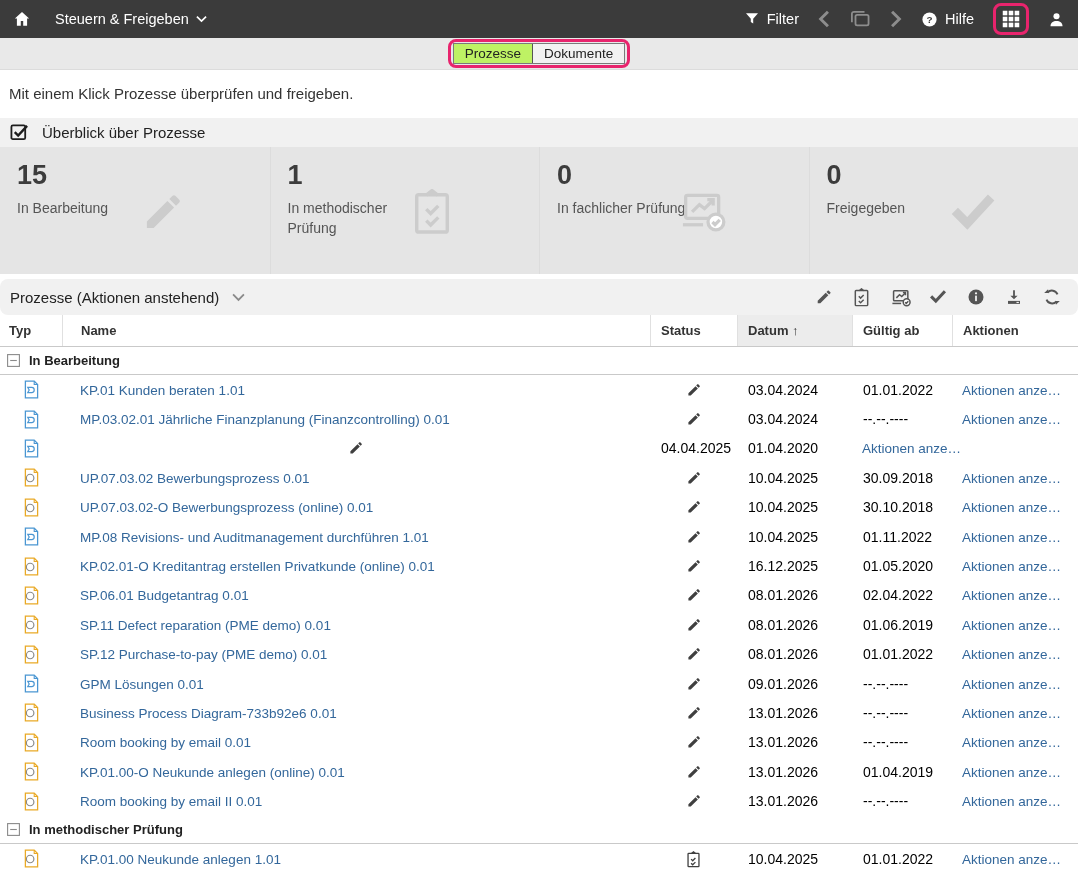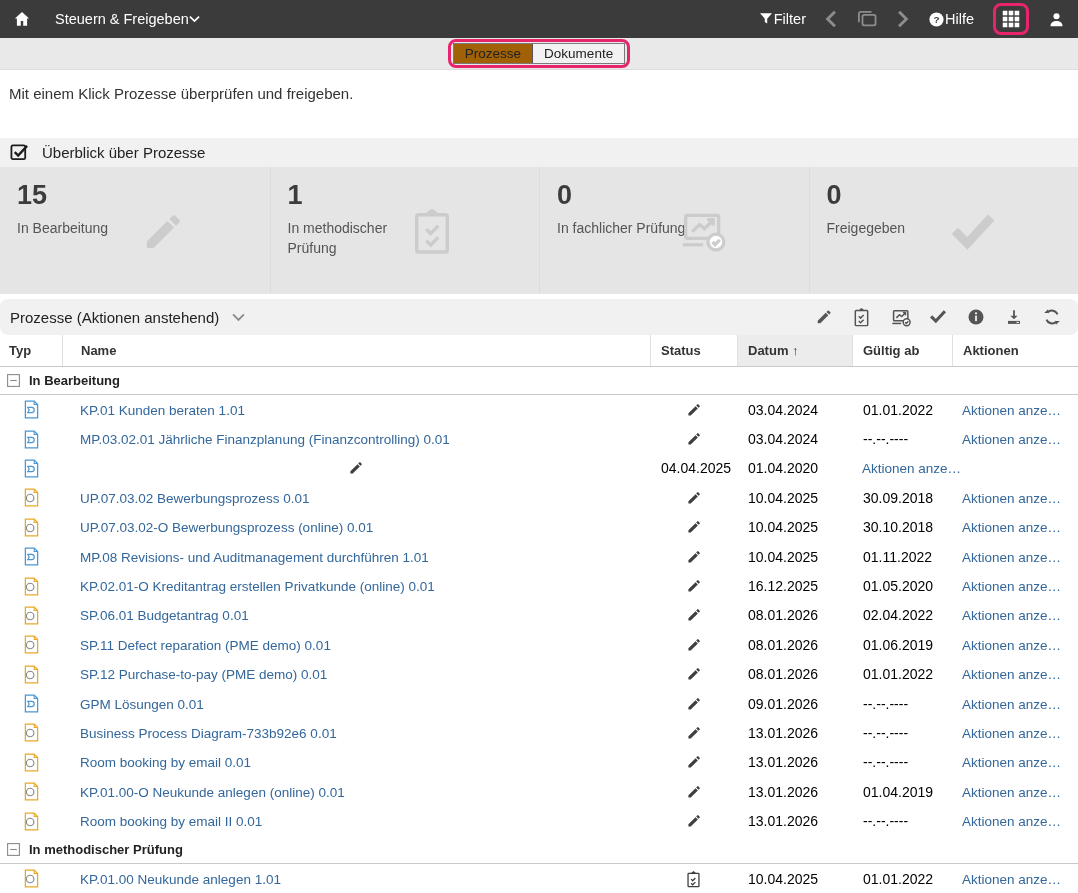--- a/index.html
+++ b/index.html
@@ -12,52 +12,52 @@
     overflow: hidden;
   }
   .icon svg, .tb-icon svg { display:block; }
 
   
   .topbar {
     height: 38px; background: #3b3b3b; color: #fff;
     display: flex; align-items: center; padding: 0 13px;
     font-size: 14.5px;
   }
-  .topbar .tb-item { display: flex; align-items: center; gap: 0; cursor: pointer; }
+  .topbar .tb-item { display: flex; align-items: center; gap: 7px; cursor: pointer; }
   .topbar .home { margin-right: 24px; }
   .topbar .menu-drop { margin-right: 16px; }
   .ring {
     border: 3px solid #e8246d; border-radius: 8px;
     display: flex; align-items: center; padding: 2px 9px; gap: 26px;
   }
   .topbar-right { margin-left: auto; display: flex; align-items: center; gap: 19px; }
   .disabled { color: #8d8d8d; }
   .ring-apps { padding: 2px 4px; gap: 0; }
 
   
   .tabstrip {
     height: 32px; background: #e9e9e9; border-bottom: 1px solid #dcdcdc;
     display: flex; align-items: center; justify-content: center;
   }
   .seg-ring { border: 3px solid #e8246d; border-radius: 8px; padding: 1px 2px; display:flex; }
   .segmented { display: flex; border: 1px solid #7a7a7a; }
   .tab {
-    padding: 2px 11px; font-size: 13.5px; color: #222; cursor: pointer; background: #a16207;
+    padding: 2px 11px; font-size: 13.5px; color: #222; cursor: pointer; background: #bef264;
   }
   .tab + .tab { border-left: 1px solid #555; background: #f2f2f2; }
 
   
   .intro { margin: 15px 0 4px 9px; font-size: 15px; color: #333; }
 
   
   .section-bar {
     background: #f1f1f1; display: flex; align-items: center;
     padding: 0 10px; color: #222;
   }
-  .overview-bar { margin-top: 36px; height: 29px; gap: 13px; }
+  .overview-bar { margin-top: 16px; height: 29px; gap: 13px; }
   .overview-bar .title, .list-bar .title { font-size: 15px; }
   .list-bar { margin-top: 5px; height: 36px; gap: 9px; border-radius: 8px; }
   .chev { color: #8a8a8a; margin-left: 4px; }
   .toolbar { margin-left: auto; display: flex; align-items: center; gap: 19px; padding-right: 6px; }
   .tb-icon { width: 19px; height: 19px; color: #555; cursor: pointer; }
 
   
   .cards { display: grid; grid-template-columns: repeat(4, 1fr); height: 127px; background:#e5e5e5; }
   .card { position: relative; padding: 13px 0 0 17px; }
   .card + .card { border-left: 1px solid #dcdcdc; }

